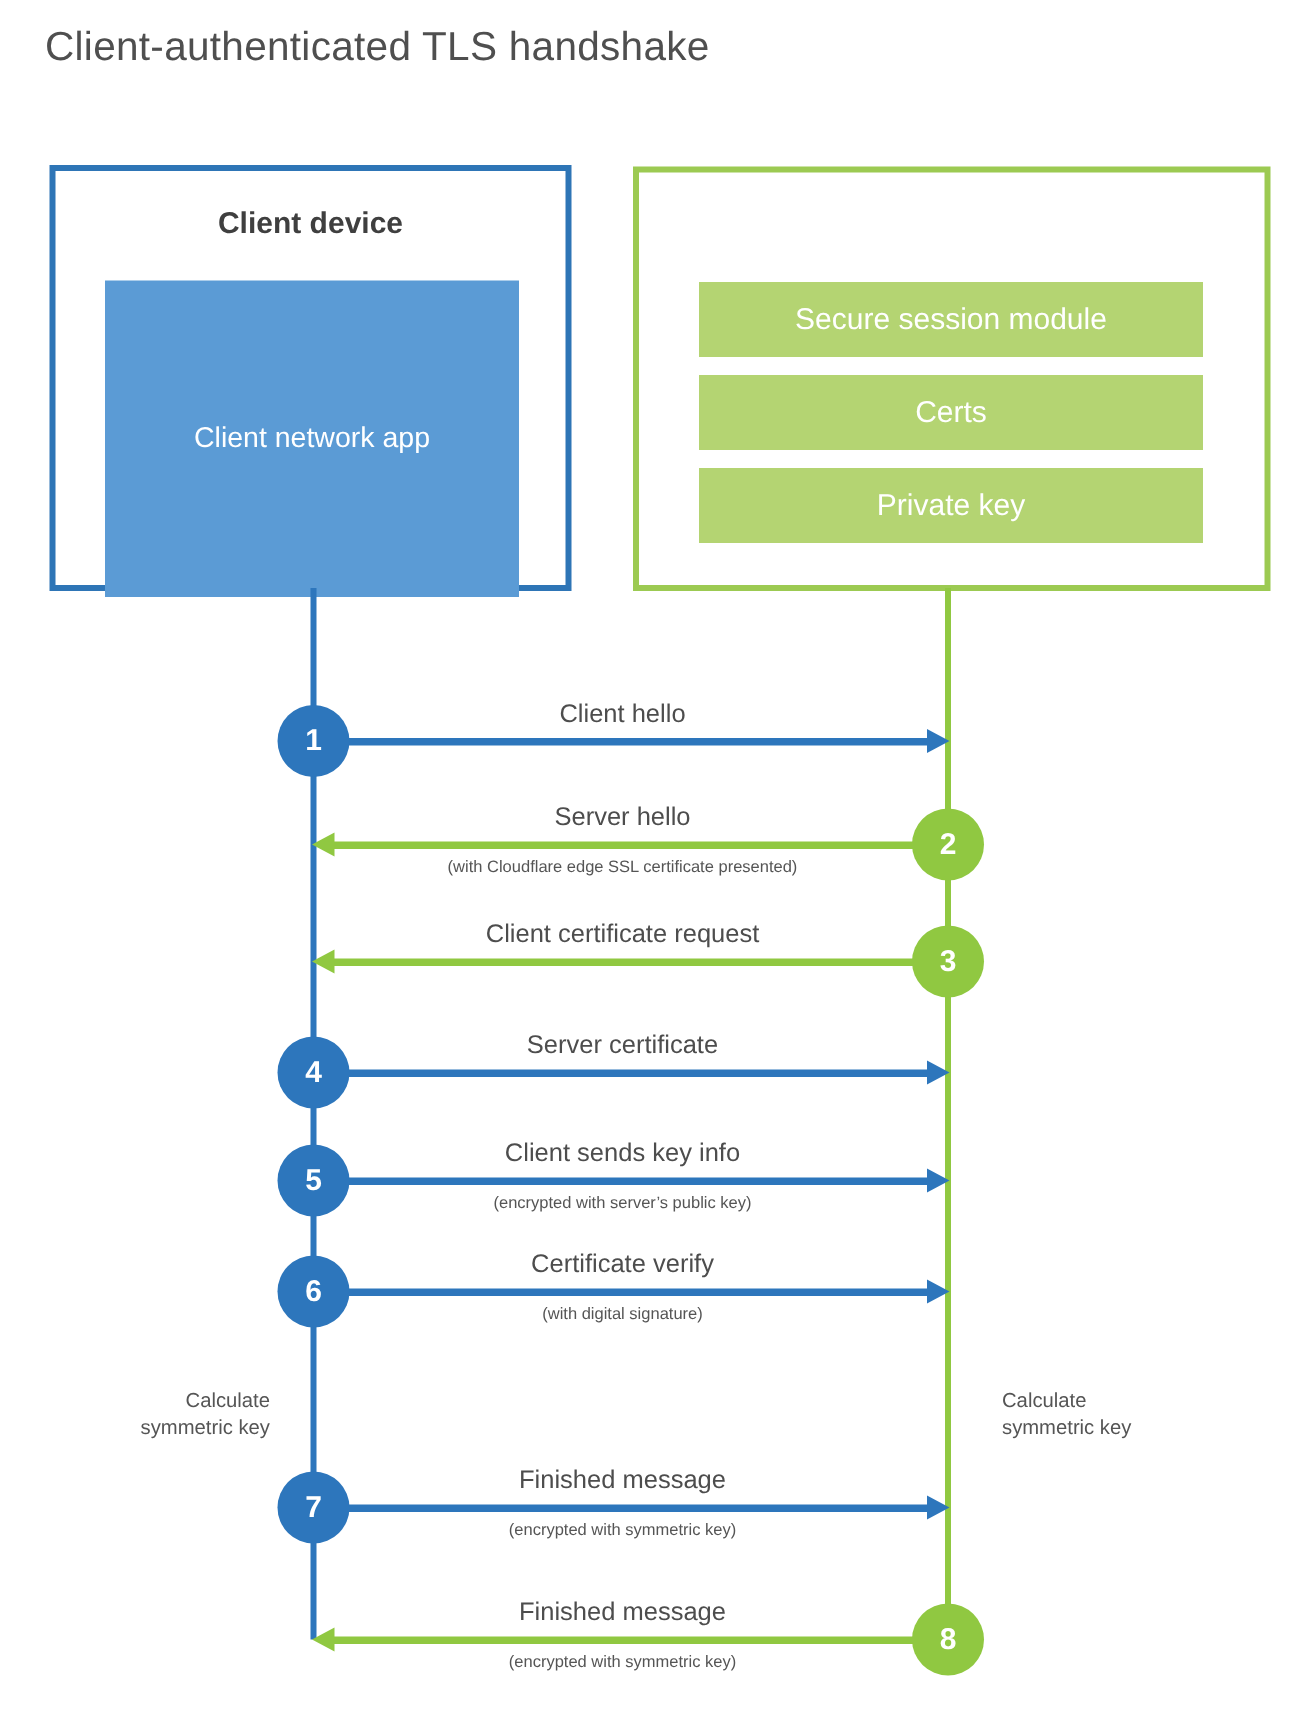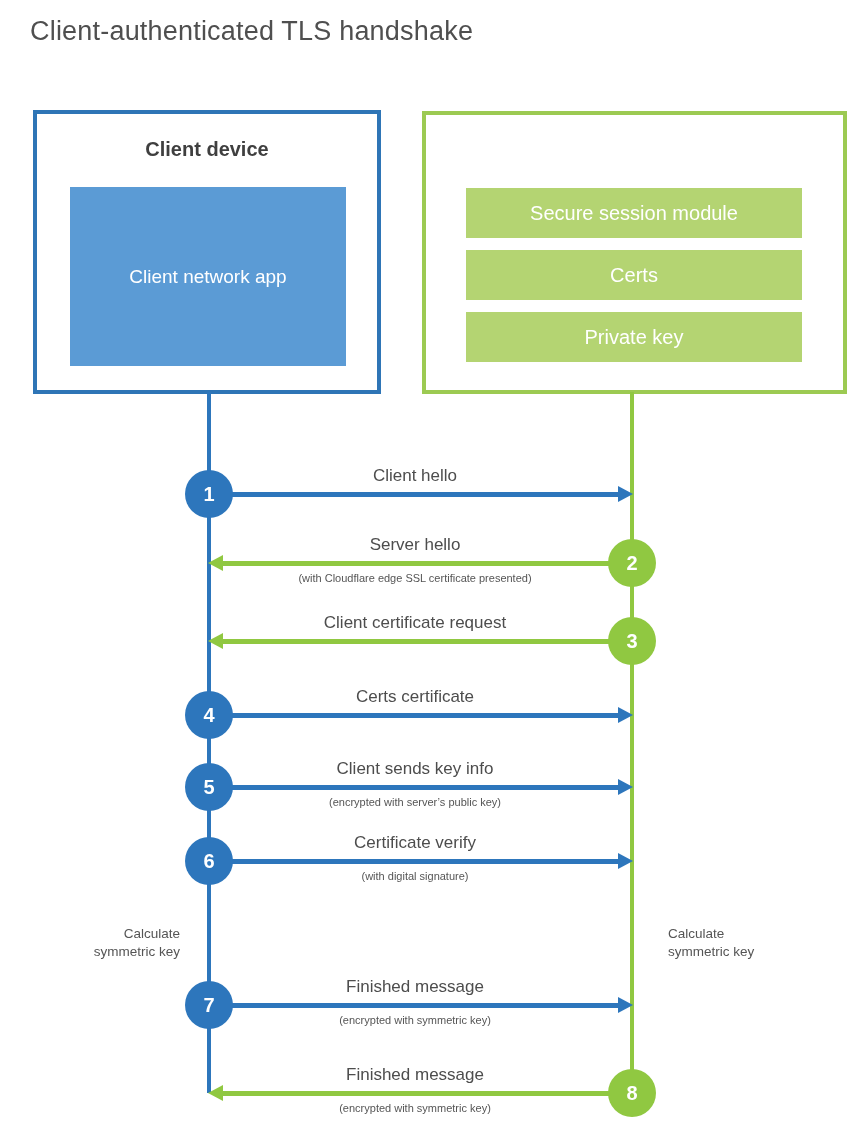--- a/index.html
+++ b/index.html
@@ -10,21 +10,21 @@
   .page-title{
     position:absolute;left:30px;top:16px;margin:0;
     font-size:27px;font-weight:300;color:var(--text_title);letter-spacing:0.2px;
   }
   
   .entity-box{position:absolute;background:#fff;}
   .client-box{left:33px;top:110px;width:340px;height:276px;border:4px solid var(--blue_border);}
   .server-box{left:422px;top:111px;width:417px;height:275px;border:4px solid var(--green_border);}
   .box-title{margin-top:24px;text-align:center;font-size:20px;font-weight:bold;color:var(--text_heading);}
   .app-rect{
-    position:absolute;left:33px;top:73px;width:276px;height:179px;background:var(--blue_fill);
+    position:absolute;left:33px;top:73px;width:276px;height:211px;background:var(--blue_fill);
     display:flex;align-items:center;justify-content:center;
   }
   .app-label{width:160px;text-align:center;font-size:19px;line-height:1.35;color:#ffffff;}
   .server-bar{
     position:absolute;left:40px;width:336px;height:50px;background:var(--green_bar);
     display:flex;align-items:center;justify-content:center;
     font-size:20px;color:#ffffff;
   }
   
   .vline{position:absolute;width:4px;z-index:1;}
@@ -100,21 +100,21 @@
     <div class="hline green" style="top:639px"></div>
     <div class="head left" style="top:633px"></div>
     <div class="circle green" style="top:617px">3</div>
     <div class="arrow-label" style="top:613px">Client certificate request</div>
   </div>
 
   <div>
     <div class="hline blue" style="top:713px"></div>
     <div class="head right" style="top:707px"></div>
     <div class="circle blue" style="top:691px">4</div>
-    <div class="arrow-label" style="top:687px">Certs certificate</div>
+    <div class="arrow-label" style="top:687px">Server certificate</div>
   </div>
 
   <div>
     <div class="hline blue" style="top:785px"></div>
     <div class="head right" style="top:779px"></div>
     <div class="circle blue" style="top:763px">5</div>
     <div class="arrow-label" style="top:759px">Client sends key info</div>
     <div class="arrow-sub" style="top:796px">(encrypted with server’s public key)</div>
   </div>
 

